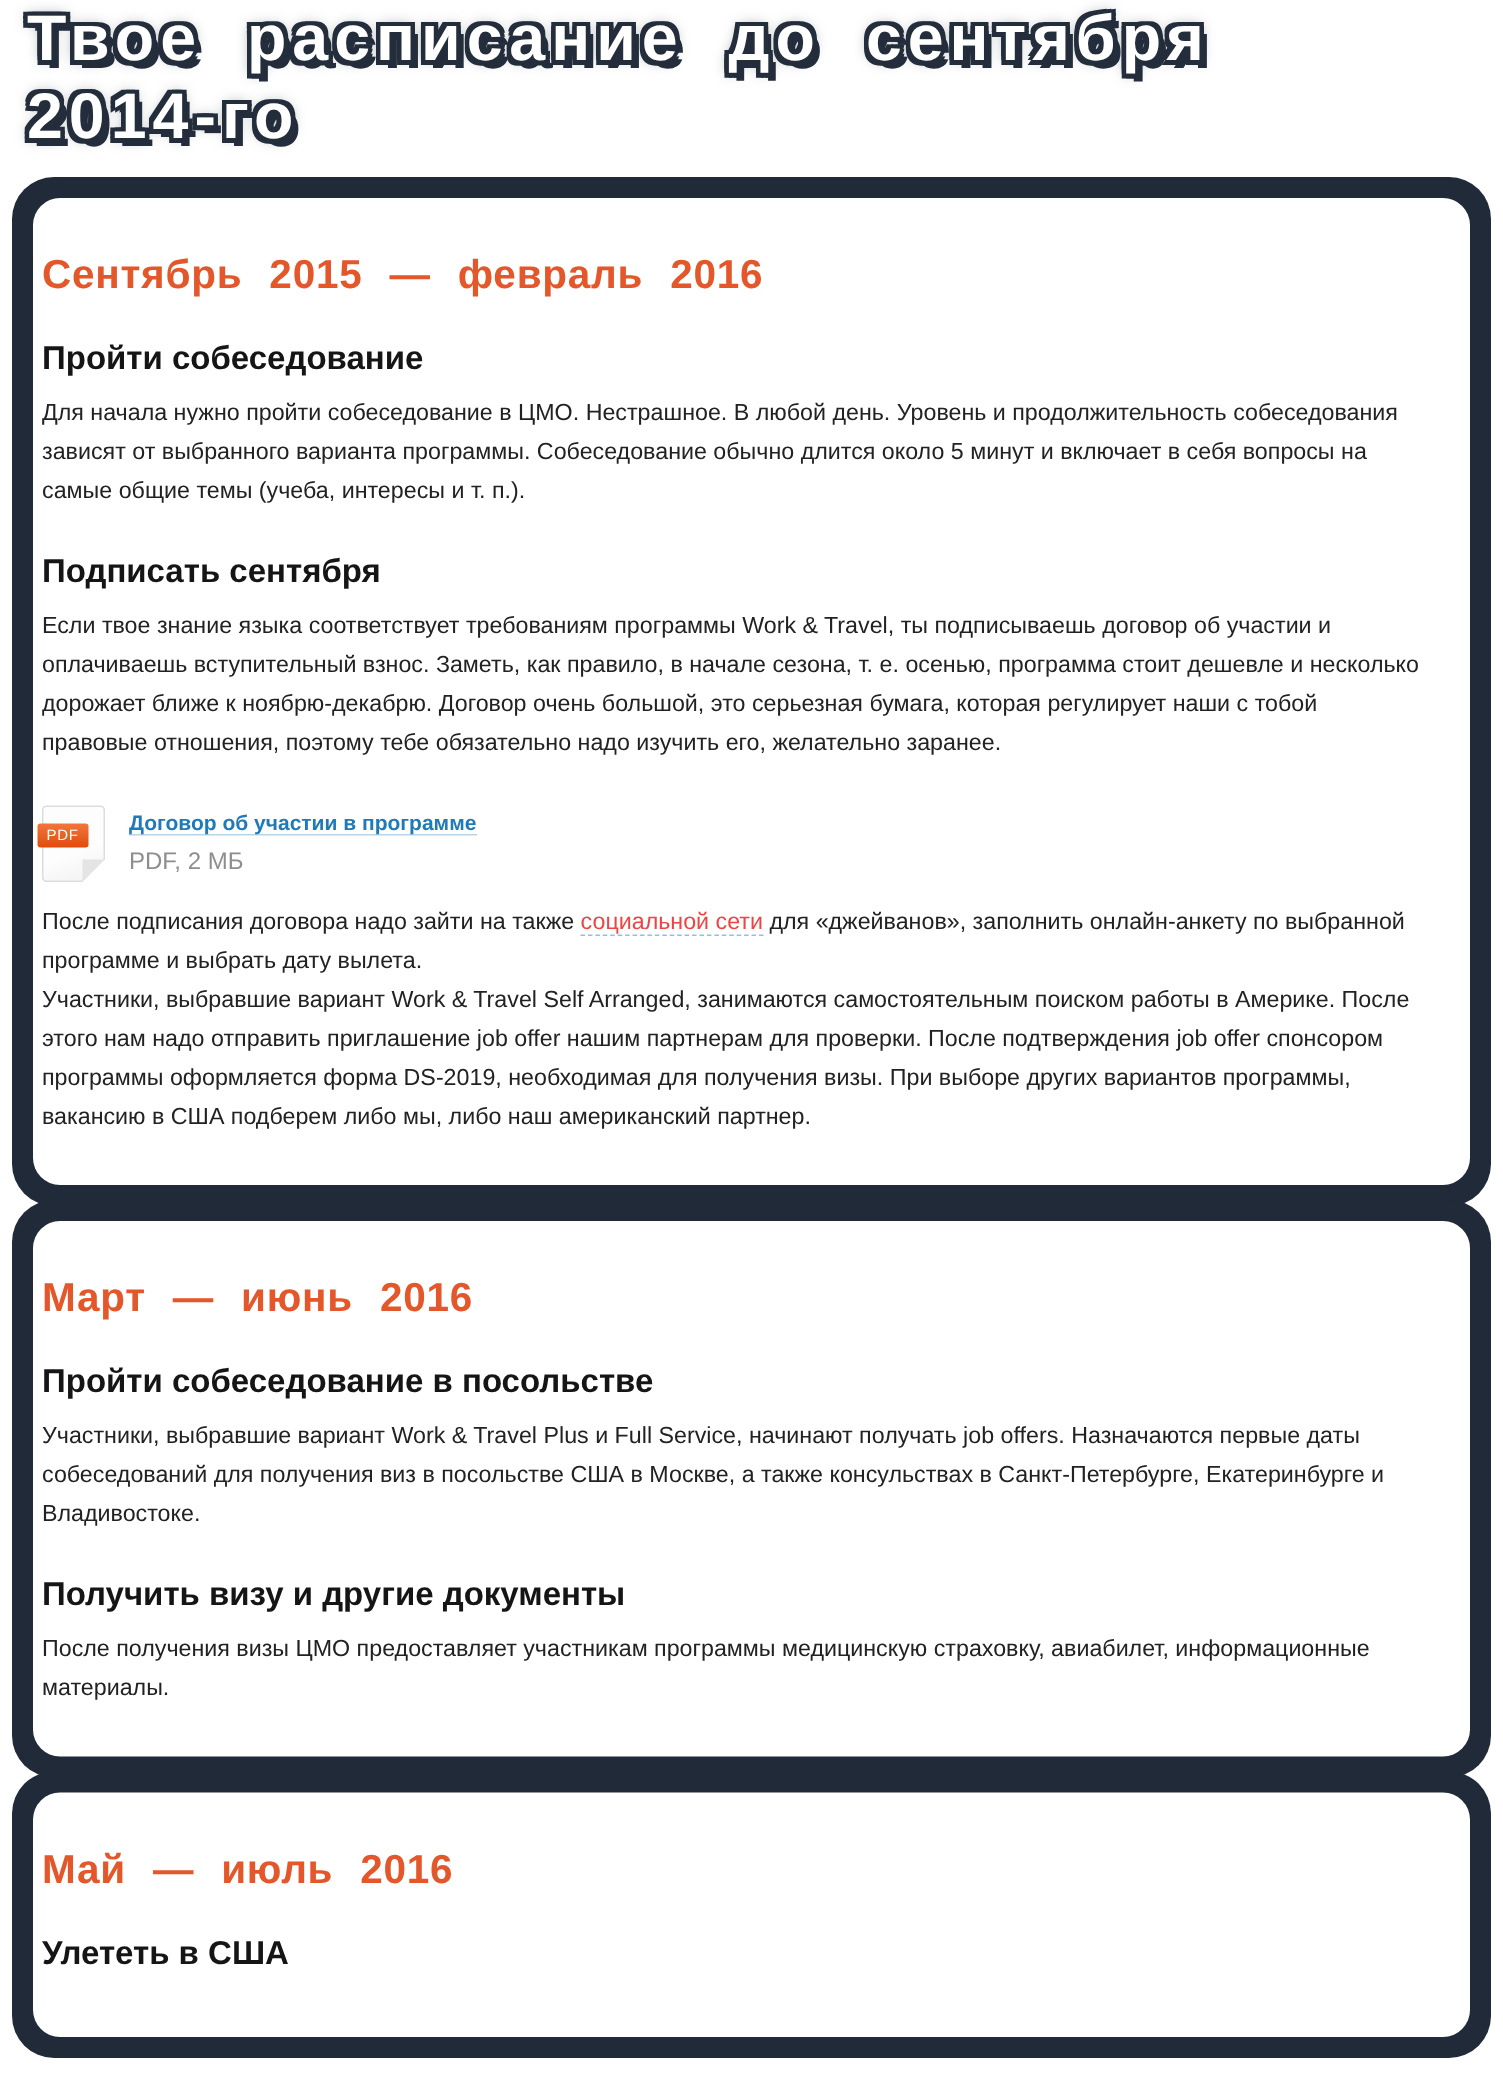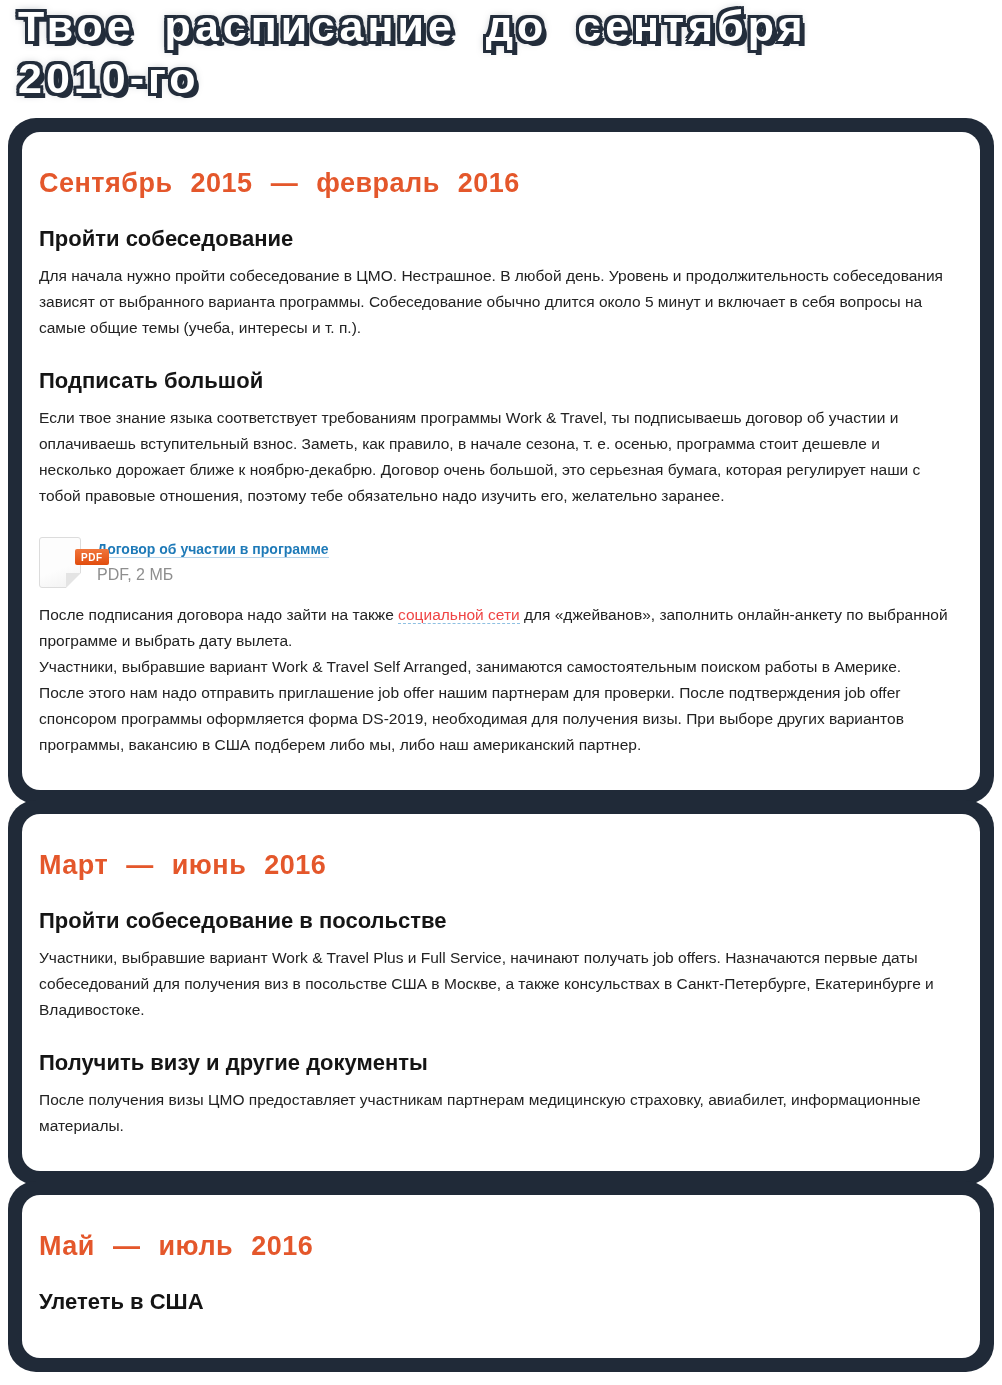--- a/index.html
+++ b/index.html
@@ -34,21 +34,21 @@
     background:#202a38;
     border-radius:28px;
     margin:0 8px;
     padding:14px;
   }
   .card-wrap + .card-wrap { margin-top:-4px; }
 
   .card {
     background:#ffffff;
     border-radius:18px;
-    padding:24px 30px 32px 17px;
+    padding:24px 30px 32px 6px;
   }
 
   .section-heading {
     color:#e4572b;
     font-size:27px;
     font-weight:bold;
     letter-spacing:.5px;
     word-spacing:10px;
     margin:12px 0 4px;
   }
@@ -93,53 +93,52 @@
     width:0; height:0;
     border-top:15px solid #e4e4e4;
     border-right:15px solid #ffffff;
   }
   .pdf-badge {
     position:absolute;
     left:-4px; top:11px;
     background:linear-gradient(#f1763c,#e14c0d);
     color:#fff;
     font-size:10px;
-    font-weight:bold;
+    font-weight:normal;
     letter-spacing:.5px;
     padding:2.5px 6px 2px;
     border-radius:2px;
-    margin-left:39px;
   }
   .att-body { padding-top:3px; }
   a.att-link {
     color:#1e7ab8;
     font-size:14px;
     text-decoration:none;
     border-bottom:1px solid #b6d4ea;
     font-weight:bold;
   }
   .att-meta {
     color:#8e8e8e;
     font-size:16px;
     margin-top:8px;
   }
 </style>
 </head>
 <body>
 
-<h1 class="page-title">Твое расписание до сентября 2010-го</h1>
+<h1 class="page-title">Твое расписание до сентября 2014-го</h1>
 
 <div class="card-wrap">
   <div class="card">
     <h2 class="section-heading">Сентябрь 2015 — февраль 2016</h2>
 
     <h3 class="step-title">Пройти собеседование</h3>
     <p class="step-text">Для начала нужно пройти собеседование в ЦМО. Нестрашное. В любой день. Уровень и продолжительность собеседования зависят от выбранного варианта программы. Собеседование обычно длится около 5 минут и включает в себя вопросы на самые общие темы (учеба, интересы и т. п.).</p>
 
-    <h3 class="step-title">Подписать большой</h3>
+    <h3 class="step-title">Подписать сентября</h3>
     <p class="step-text">Если твое знание языка соответствует требованиям программы Work &amp; Travel, ты подписываешь договор об участии и оплачиваешь вступительный взнос. Заметь, как правило, в начале сезона, т. е. осенью, программа стоит дешевле и несколько дорожает ближе к ноябрю-декабрю. Договор очень большой, это серьезная бумага, которая регулирует наши с тобой правовые отношения, поэтому тебе обязательно надо изучить его, желательно заранее.</p>
 
     <div class="attachment">
       <div class="pdf-icon">
         <span class="pdf-badge">PDF</span>
         <span class="pdf-fold"></span>
       </div>
       <div class="att-body">
         <a href="#" class="att-link">Договор об участии в программе</a>
         <div class="att-meta">PDF, 2 МБ</div>
@@ -153,21 +152,21 @@
 </div>
 
 <div class="card-wrap">
   <div class="card">
     <h2 class="section-heading">Март — июнь 2016</h2>
 
     <h3 class="step-title">Пройти собеседование в посольстве</h3>
     <p class="step-text">Участники, выбравшие вариант Work &amp; Travel Plus и Full Service, начинают получать job offers. Назначаются первые даты собеседований для получения виз в посольстве США в Москве, а также консульствах в Санкт-Петербурге, Екатеринбурге и Владивостоке.</p>
 
     <h3 class="step-title">Получить визу и другие документы</h3>
-    <p class="step-text">После получения визы ЦМО предоставляет участникам партнерам медицинскую страховку, авиабилет, информационные материалы.</p>
+    <p class="step-text">После получения визы ЦМО предоставляет участникам программы медицинскую страховку, авиабилет, информационные материалы.</p>
   </div>
 </div>
 
 <div class="card-wrap">
   <div class="card">
     <h2 class="section-heading">Май — июль 2016</h2>
 
     <h3 class="step-title">Улететь в США</h3>
 
   </div>

